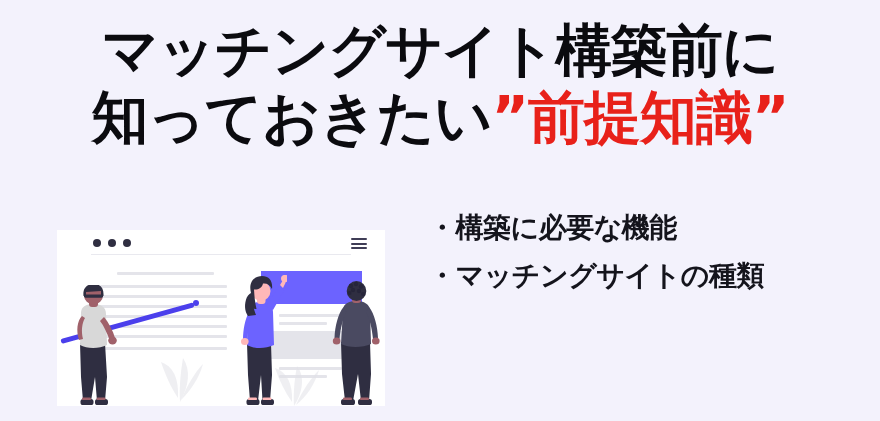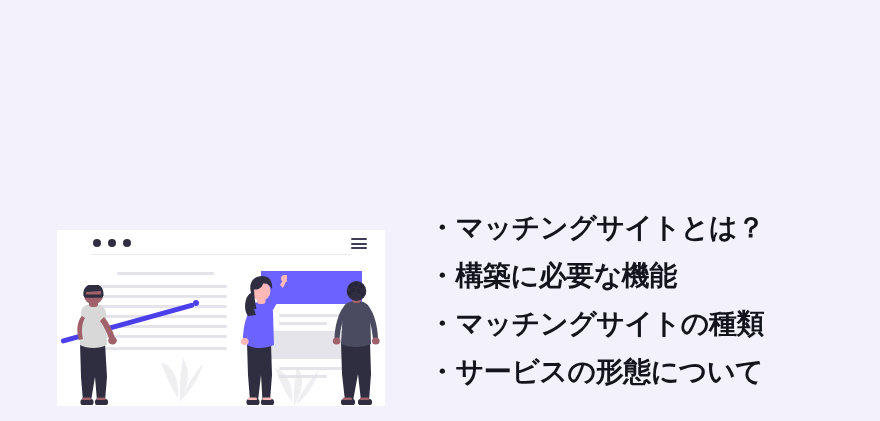--- a/index.html
+++ b/index.html
@@ -181,26 +181,28 @@
   
   #person-middle { left: 178px; top: 45px; width: 52px; height: 131px; }
   
   #person-right { left: 274px; top: 50px; width: 50px; height: 126px; }
 </style>
 </head>
 <body>
 
 <div id="banner">
 
+  <div id="headline">
+    <span class="headline-line" id="headline-line-1">マッチングサイト構築前に</span>
+    <span class="headline-line" id="headline-line-2"><span>知っておきたい</span><span class="emph">”前提知識”</span></span>
+  </div>
 
   <div id="bullets">
-    <span class="bullet-item">・マッチングサイトとは？</span>
     <span class="bullet-item">・構築に必要な機能</span>
     <span class="bullet-item">・マッチングサイトの種類</span>
-    <span class="bullet-item">・サービスの形態について</span>
   </div>
 
   <div id="illustration">
 
     <div id="browser-card">
 
       <span class="dot" id="dot-1"></span>
       <span class="dot" id="dot-2"></span>
       <span class="dot" id="dot-3"></span>
 

